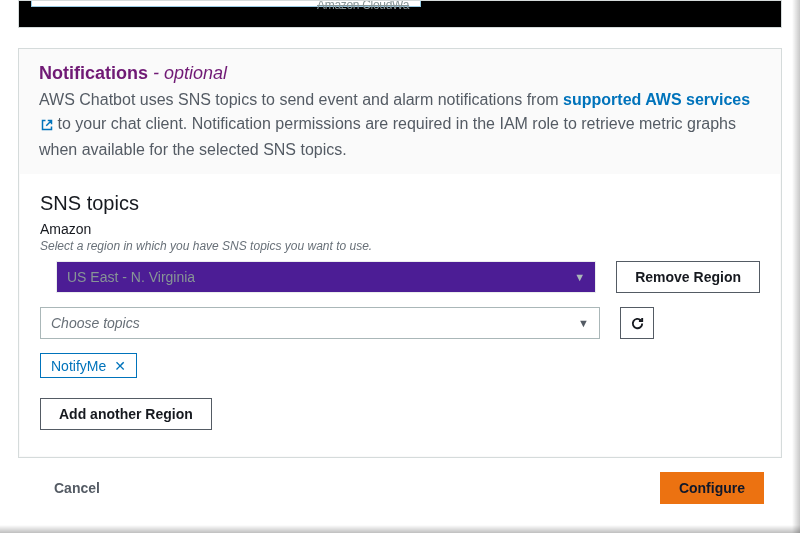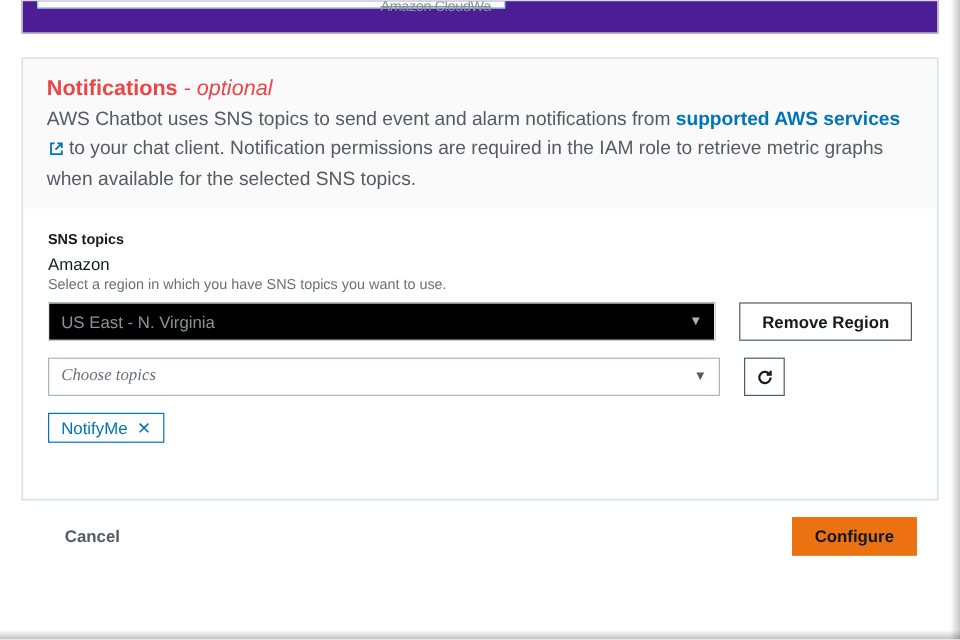--- a/index.html
+++ b/index.html
@@ -10,21 +10,21 @@
     background: #fff;
     width: 800px;
     height: 533px;
     position: relative;
   }
   .outer {
     padding: 0 18px 18px 18px;
   }
   .ghost-panel {
     border: 1px solid #d5dbdb;
-    background: #4c1d95;
+    background: #000000;
     height: 28px;
     margin-bottom: 20px;
     overflow: hidden;
     position: relative;
   }
   .ghost-inner {
     position: absolute;
     left: 12px;
     top: -8px;
     border: 1px solid #99cbe4;
@@ -44,21 +44,21 @@
   .notif-panel {
     border: 1px solid #d5dbdb;
     background: #fafafa;
   }
   .notif-head {
     padding: 14px 20px 12px 20px;
   }
   .notif-title {
     font-size: 18px;
     font-weight: 700;
-    color: #ef4444;
+    color: #701a75;
   }
   .notif-title .opt {
     font-style: italic;
     font-weight: 400;
   }
   .notif-desc {
     font-size: 16px;
     color: #545b64;
     line-height: 1.5;
     margin-top: 4px;
@@ -72,65 +72,67 @@
     display: inline-block;
     vertical-align: -2px;
     margin-left: 2px;
   }
   .sns-body {
     background: #fff;
     margin: 0 1px 1px 1px;
     padding: 18px 20px 26px 20px;
   }
   .sns-title {
-    font-size: 12px;
-    font-weight: 700;
+    font-size: 20px;
+    font-weight: 400;
     margin-bottom: 6px;
   }
   .field-label {
     font-size: 14px;
     font-weight: 400;
     color: #16191f;
   }
   .field-hint {
     font-size: 12px;
     color: #687078;
     margin-top: 2px;
     margin-bottom: 8px;
+    font-style: italic;
   }
   .row {
     display: flex;
     align-items: center;
     gap: 20px;
     margin-bottom: 14px;
   }
   .select {
     flex: 1;
     display: flex;
     align-items: center;
     justify-content: space-between;
     height: 32px;
     padding: 0 10px;
     border: 1px solid #aab7b8;
     background: #fff;
     color: #16191f;
     cursor: pointer;
   }
   .select.disabled {
-    background: #000000;
+    background: #4c1d95;
     color: #879596;
     border-color: #eaeded;
     cursor: default;
+    margin-left: 16px;
   }
   .select .caret {
     color: #545b64;
     font-size: 11px;
   }
   .select.disabled .caret { color: #aab7b8; }
-  .placeholder { font-style: italic; color: #687078; font-family: Liberation Serif, serif; }
+  .placeholder { font-style: italic; color: #687078; }
   .btn {
     display: inline-flex;
     align-items: center;
     justify-content: center;
     height: 32px;
     padding: 2px 18px;
     background: #fff;
     border: 1px solid #545b64;
     color: #16191f;
     font-weight: 700;
@@ -232,20 +234,23 @@
           <svg width="15" height="15" viewBox="0 0 16 16">
               <path fill="none" stroke="#16191f" stroke-width="2" d="M13 8a5 5 0 1 1-1.5-3.5M13 2v3.5H9.5"></path>
             </svg>
         </button>
       </div>
 
       <div class="tag">
         <span>NotifyMe</span>
         <span class="x">✕</span>
       </div>
+      <div>
+        <button class="btn">Add another Region</button>
+      </div>
     </div>
   </div>
 
   <div class="footer">
     <button class="btn link">Cancel</button>
     <button class="btn primary">Configure</button>
   </div>
 
 </div>
 

